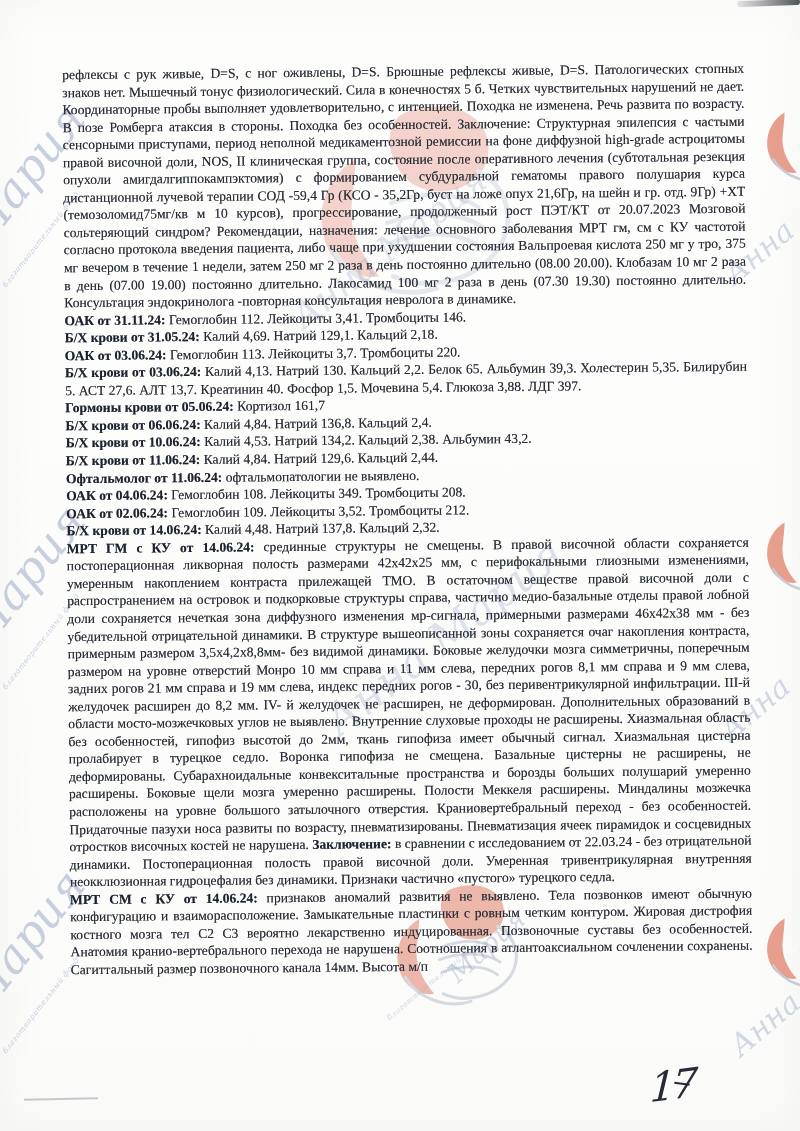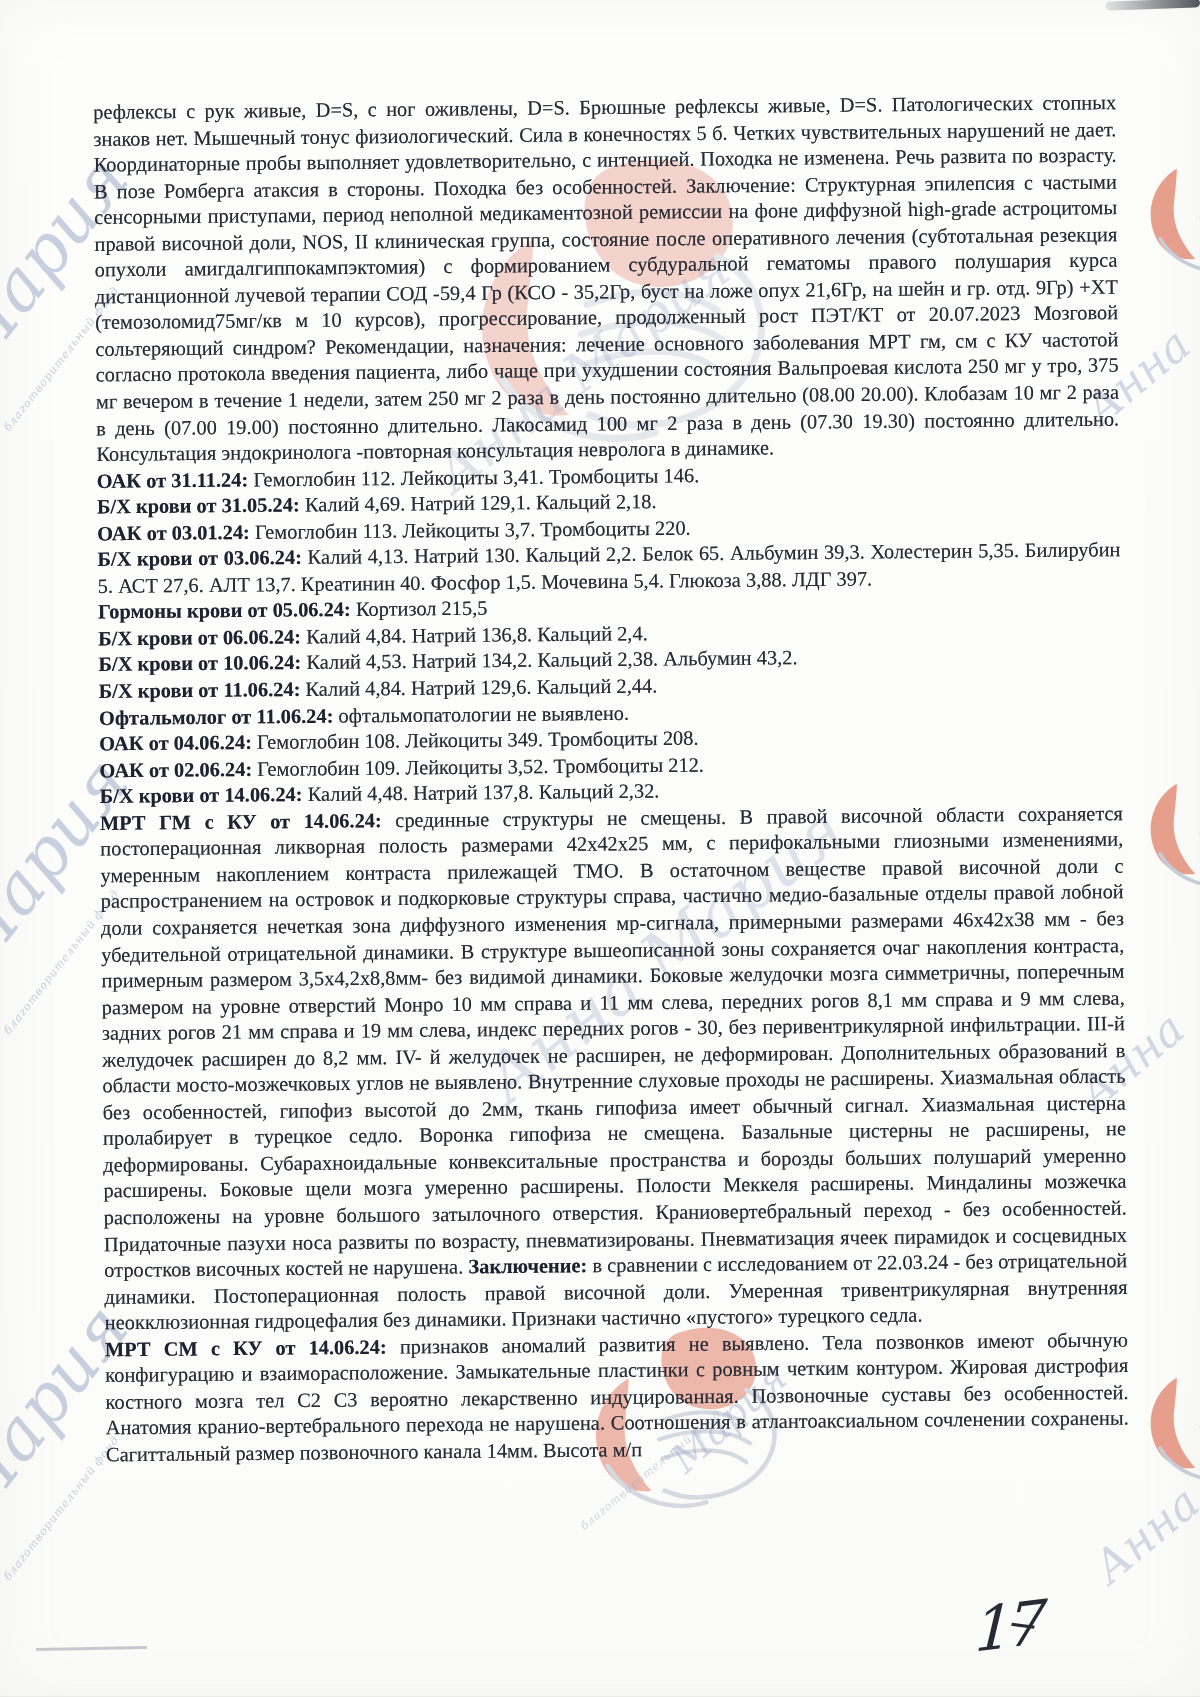--- a/index.html
+++ b/index.html
@@ -120,23 +120,23 @@
   <span class="wm-script wm-center c2">Анна Мария</span>
   <span class="wm-script wm-center c3">Мария</span>
 
   <div class="smudge-top-right"></div>
   <div class="line-bottom-left"></div>
 
   <div class="doc">
       <p><span>рефлексы с рук живые, D=S, с ног оживлены, D=S. Брюшные рефлексы живые, D=S. Патологических стопных знаков нет. Мышечный тонус физиологический. Сила в конечностях 5 б. Четких чувствительных нарушений не дает. Координаторные пробы выполняет удовлетворительно, с интенцией. Походка не изменена. Речь развита по возрасту. В позе Ромберга атаксия в стороны. Походка без особенностей. Заключение: Структурная эпилепсия с частыми сенсорными приступами, период неполной медикаментозной ремиссии на фоне диффузной high-grade астроцитомы правой височной доли, NOS, II клиническая группа, состояние после оперативного лечения (субтотальная резекция опухоли амигдалгиппокампэктомия) с формированием субдуральной гематомы правого полушария курса дистанционной лучевой терапии СОД -59,4 Гр (КСО - 35,2Гр, буст на ложе опух 21,6Гр, на шейн и гр. отд. 9Гр) +ХТ (темозоломид75мг/кв м 10 курсов), прогрессирование, продолженный рост ПЭТ/КТ от 20.07.2023 Мозговой сольтеряющий синдром? Рекомендации, назначения: лечение основного заболевания МРТ гм, см с КУ частотой согласно протокола введения пациента, либо чаще при ухудшении состояния Вальпроевая кислота 250 мг у тро, 375 мг вечером в течение 1 недели, затем 250 мг 2 раза в день постоянно длительно (08.00 20.00). Клобазам 10 мг 2 раза в день (07.00 19.00) постоянно длительно. Лакосамид 100 мг 2 раза в день (07.30 19.30) постоянно длительно. Консультация эндокринолога -повторная консультация невролога в динамике.</span></p>
       <p><span class="b">ОАК от 31.11.24:</span><span> Гемоглобин 112. Лейкоциты 3,41. Тромбоциты 146.</span></p>
       <p><span class="b">Б/Х крови от 31.05.24:</span><span> Калий 4,69. Натрий 129,1. Кальций 2,18.</span></p>
-      <p><span class="b">ОАК от 03.01.24:</span><span> Гемоглобин 113. Лейкоциты 3,7. Тромбоциты 220.</span></p>
+      <p><span class="b">ОАК от 03.06.24:</span><span> Гемоглобин 113. Лейкоциты 3,7. Тромбоциты 220.</span></p>
       <p><span class="b">Б/Х крови от 03.06.24:</span><span> Калий 4,13. Натрий 130. Кальций 2,2. Белок 65. Альбумин 39,3. Холестерин 5,35. Билирубин 5. АСТ 27,6. АЛТ 13,7. Креатинин 40. Фосфор 1,5. Мочевина 5,4. Глюкоза 3,88. ЛДГ 397.</span></p>
-      <p><span class="b">Гормоны крови от 05.06.24:</span><span> Кортизол 215,5</span></p>
+      <p><span class="b">Гормоны крови от 05.06.24:</span><span> Кортизол 161,7</span></p>
       <p><span class="b">Б/Х крови от 06.06.24:</span><span> Калий 4,84. Натрий 136,8. Кальций 2,4.</span></p>
       <p><span class="b">Б/Х крови от 10.06.24:</span><span> Калий 4,53. Натрий 134,2. Кальций 2,38. Альбумин 43,2.</span></p>
       <p><span class="b">Б/Х крови от 11.06.24:</span><span> Калий 4,84. Натрий 129,6. Кальций 2,44.</span></p>
       <p><span class="b">Офтальмолог от 11.06.24:</span><span> офтальмопатологии не выявлено.</span></p>
       <p><span class="b">ОАК от 04.06.24:</span><span> Гемоглобин 108. Лейкоциты 349. Тромбоциты 208.</span></p>
       <p><span class="b">ОАК от 02.06.24:</span><span> Гемоглобин 109. Лейкоциты 3,52. Тромбоциты 212.</span></p>
       <p><span class="b">Б/Х крови от 14.06.24:</span><span> Калий 4,48. Натрий 137,8. Кальций 2,32.</span></p>
       <p><span class="b">МРТ ГМ с КУ от 14.06.24:</span><span> срединные структуры не смещены. В правой височной области сохраняется постоперационная ликворная полость размерами 42х42х25 мм, с перифокальными глиозными изменениями, умеренным накоплением контраста прилежащей ТМО. В остаточном веществе правой височной доли с распространением на островок и подкорковые структуры справа, частично медио-базальные отделы правой лобной доли сохраняется нечеткая зона диффузного изменения мр-сигнала, примерными размерами 46х42х38 мм - без убедительной отрицательной динамики. В структуре вышеописанной зоны сохраняется очаг накопления контраста, примерным размером 3,5х4,2х8,8мм- без видимой динамики. Боковые желудочки мозга симметричны, поперечным размером на уровне отверстий Монро 10 мм справа и 11 мм слева, передних рогов 8,1 мм справа и 9 мм слева, задних рогов 21 мм справа и 19 мм слева, индекс передних рогов - 30, без перивентрикулярной инфильтрации. III-й желудочек расширен до 8,2 мм. IV- й желудочек не расширен, не деформирован. Дополнительных образований в области мосто-мозжечковых углов не выявлено. Внутренние слуховые проходы не расширены. Хиазмальная область без особенностей, гипофиз высотой до 2мм, ткань гипофиза имеет обычный сигнал. Хиазмальная цистерна пролабирует в турецкое седло. Воронка гипофиза не смещена. Базальные цистерны не расширены, не деформированы. Субарахноидальные конвекситальные пространства и борозды больших полушарий умеренно расширены. Боковые щели мозга умеренно расширены. Полости Меккеля расширены. Миндалины мозжечка расположены на уровне большого затылочного отверстия. Краниовертебральный переход - без особенностей. Придаточные пазухи носа развиты по возрасту, пневматизированы. Пневматизация ячеек пирамидок и сосцевидных отростков височных костей не нарушена. </span><span class="b">Заключение:</span><span> в сравнении с исследованием от 22.03.24 - без отрицательной динамики. Постоперационная полость правой височной доли. Умеренная тривентрикулярная внутренняя неокклюзионная гидроцефалия без динамики. Признаки частично «пустого» турецкого седла.</span></p>
       <p><span class="b">МРТ СМ с КУ от 14.06.24:</span><span> признаков аномалий развития не выявлено. Тела позвонков имеют обычную конфигурацию и взаиморасположение. Замыкательные пластинки с ровным четким контуром. Жировая дистрофия костного мозга тел С2 С3 вероятно лекарственно индуцированная. Позвоночные суставы без особенностей. Анатомия кранио-вертебрального перехода не нарушена. Соотношения в атлантоаксиальном сочленении сохранены. Сагиттальный размер позвоночного канала 14мм. Высота м/п</span></p>
     </div>

